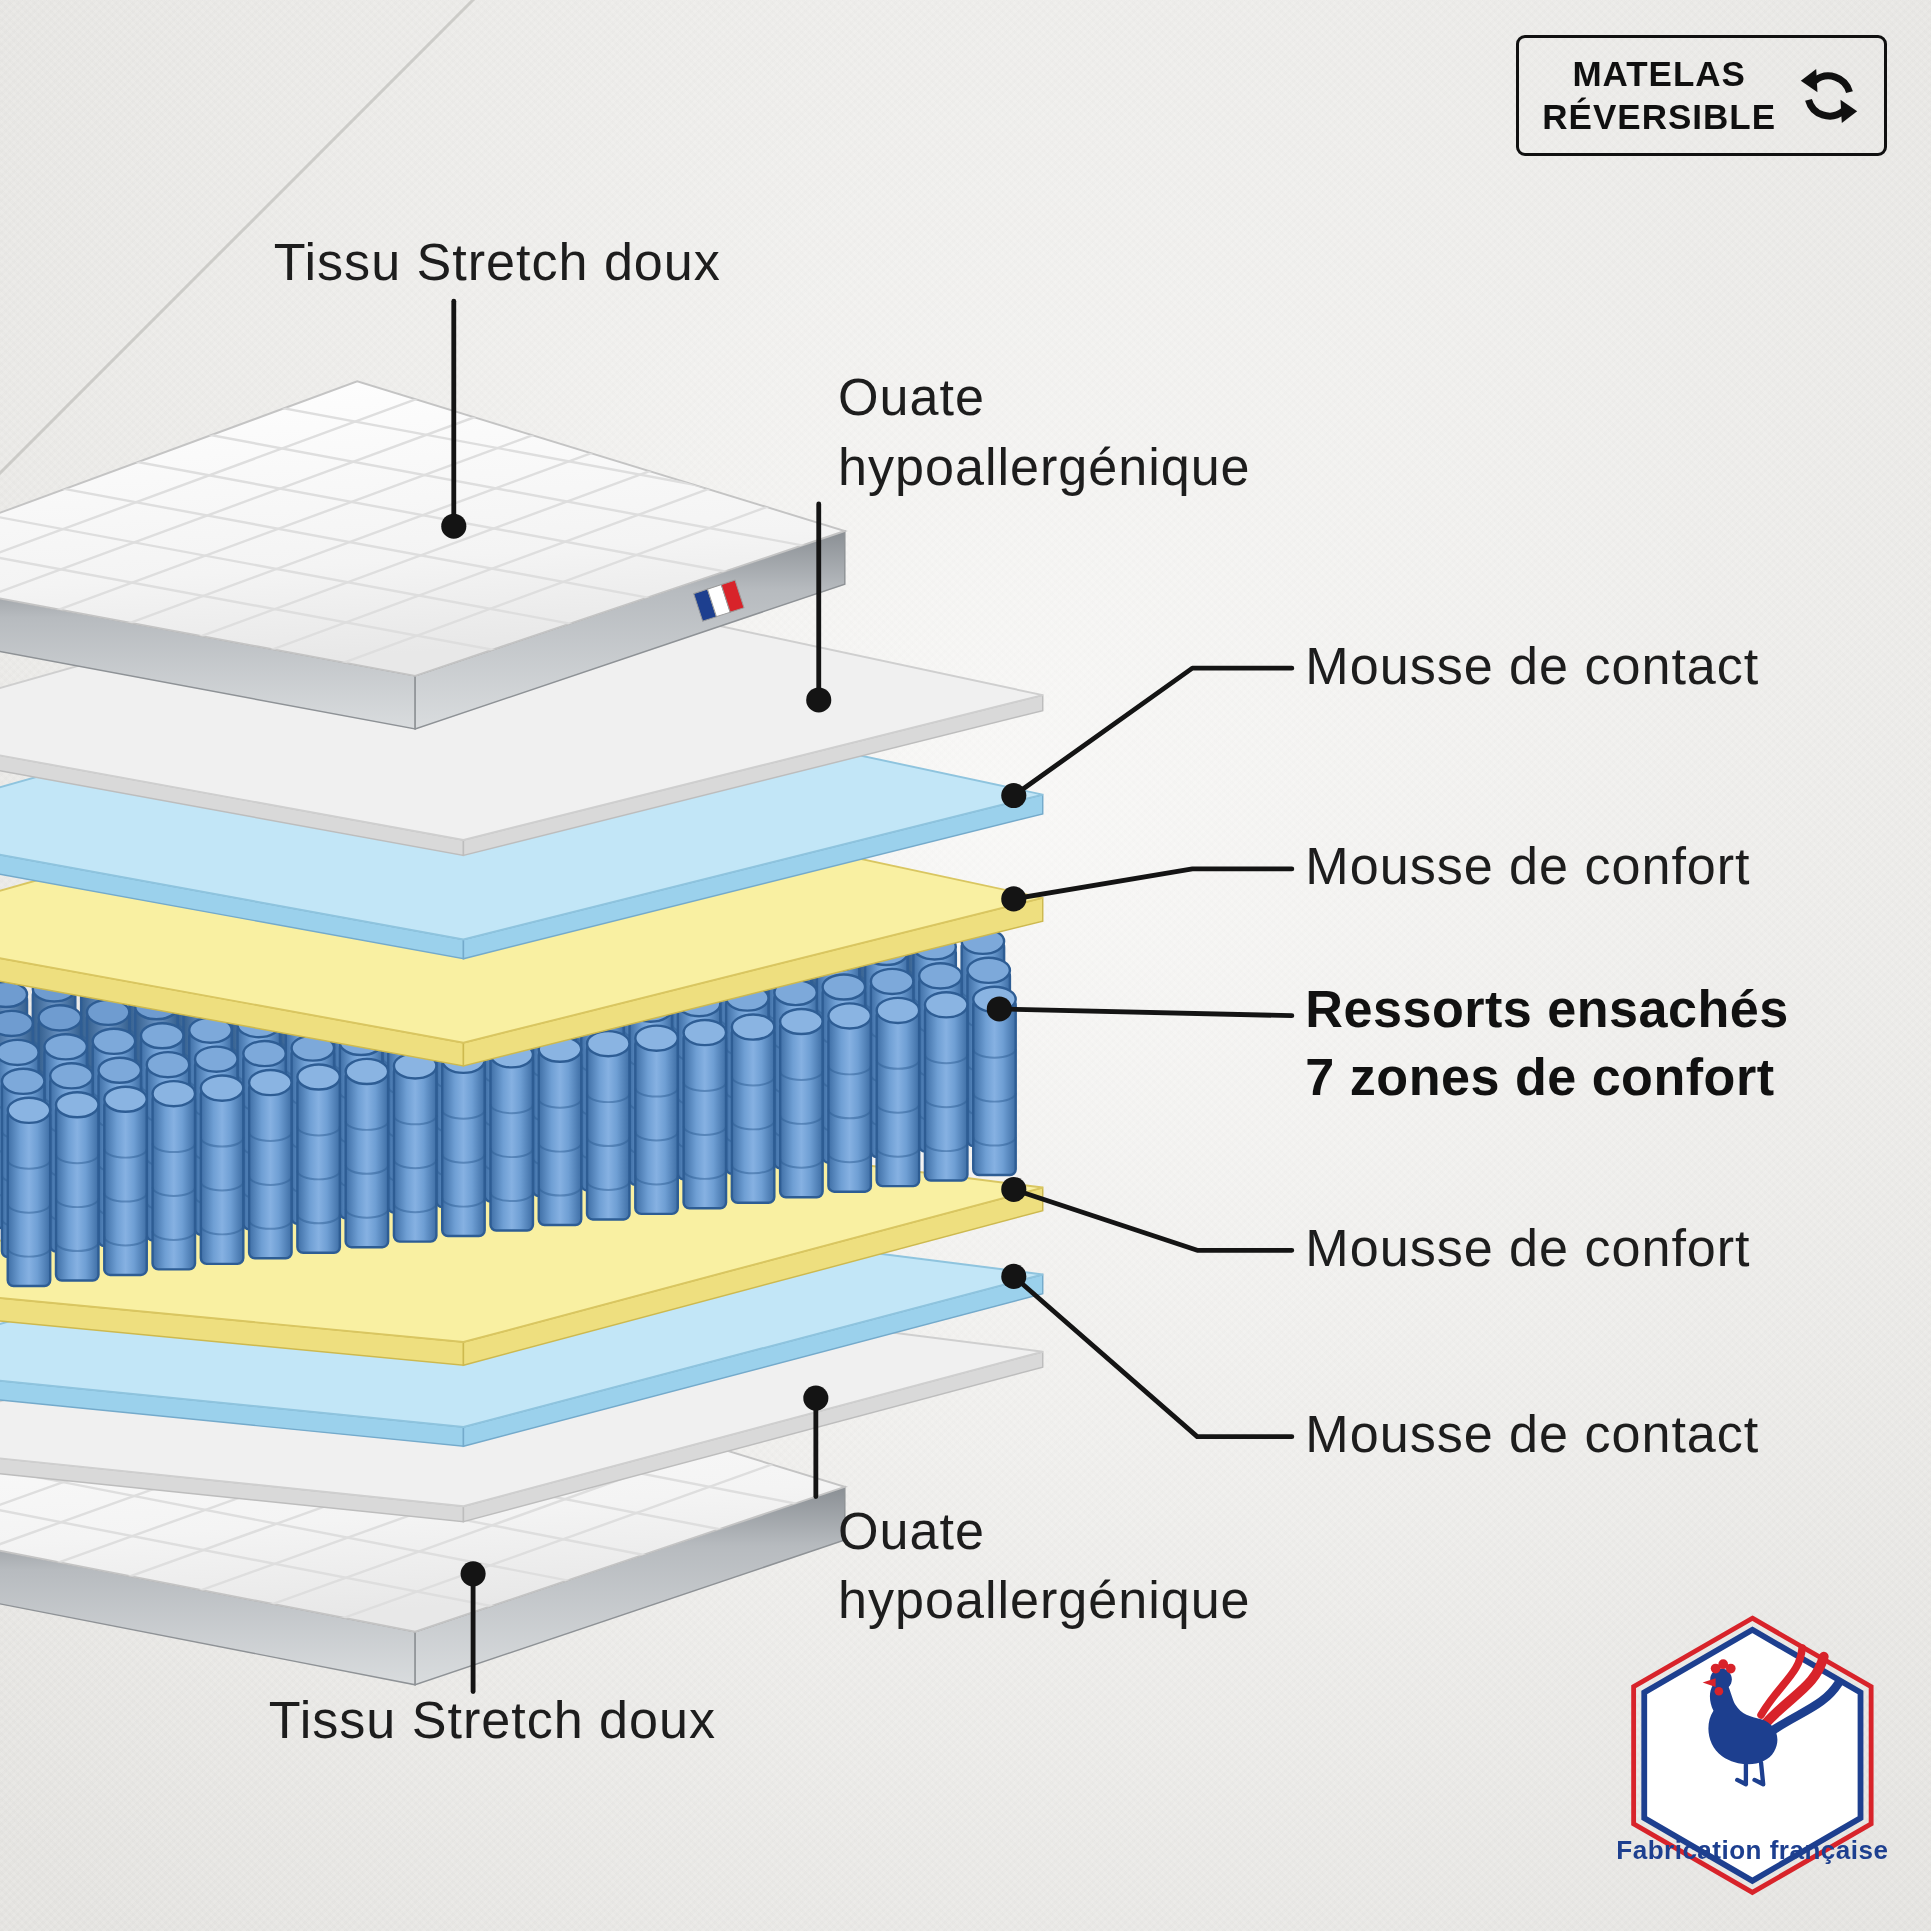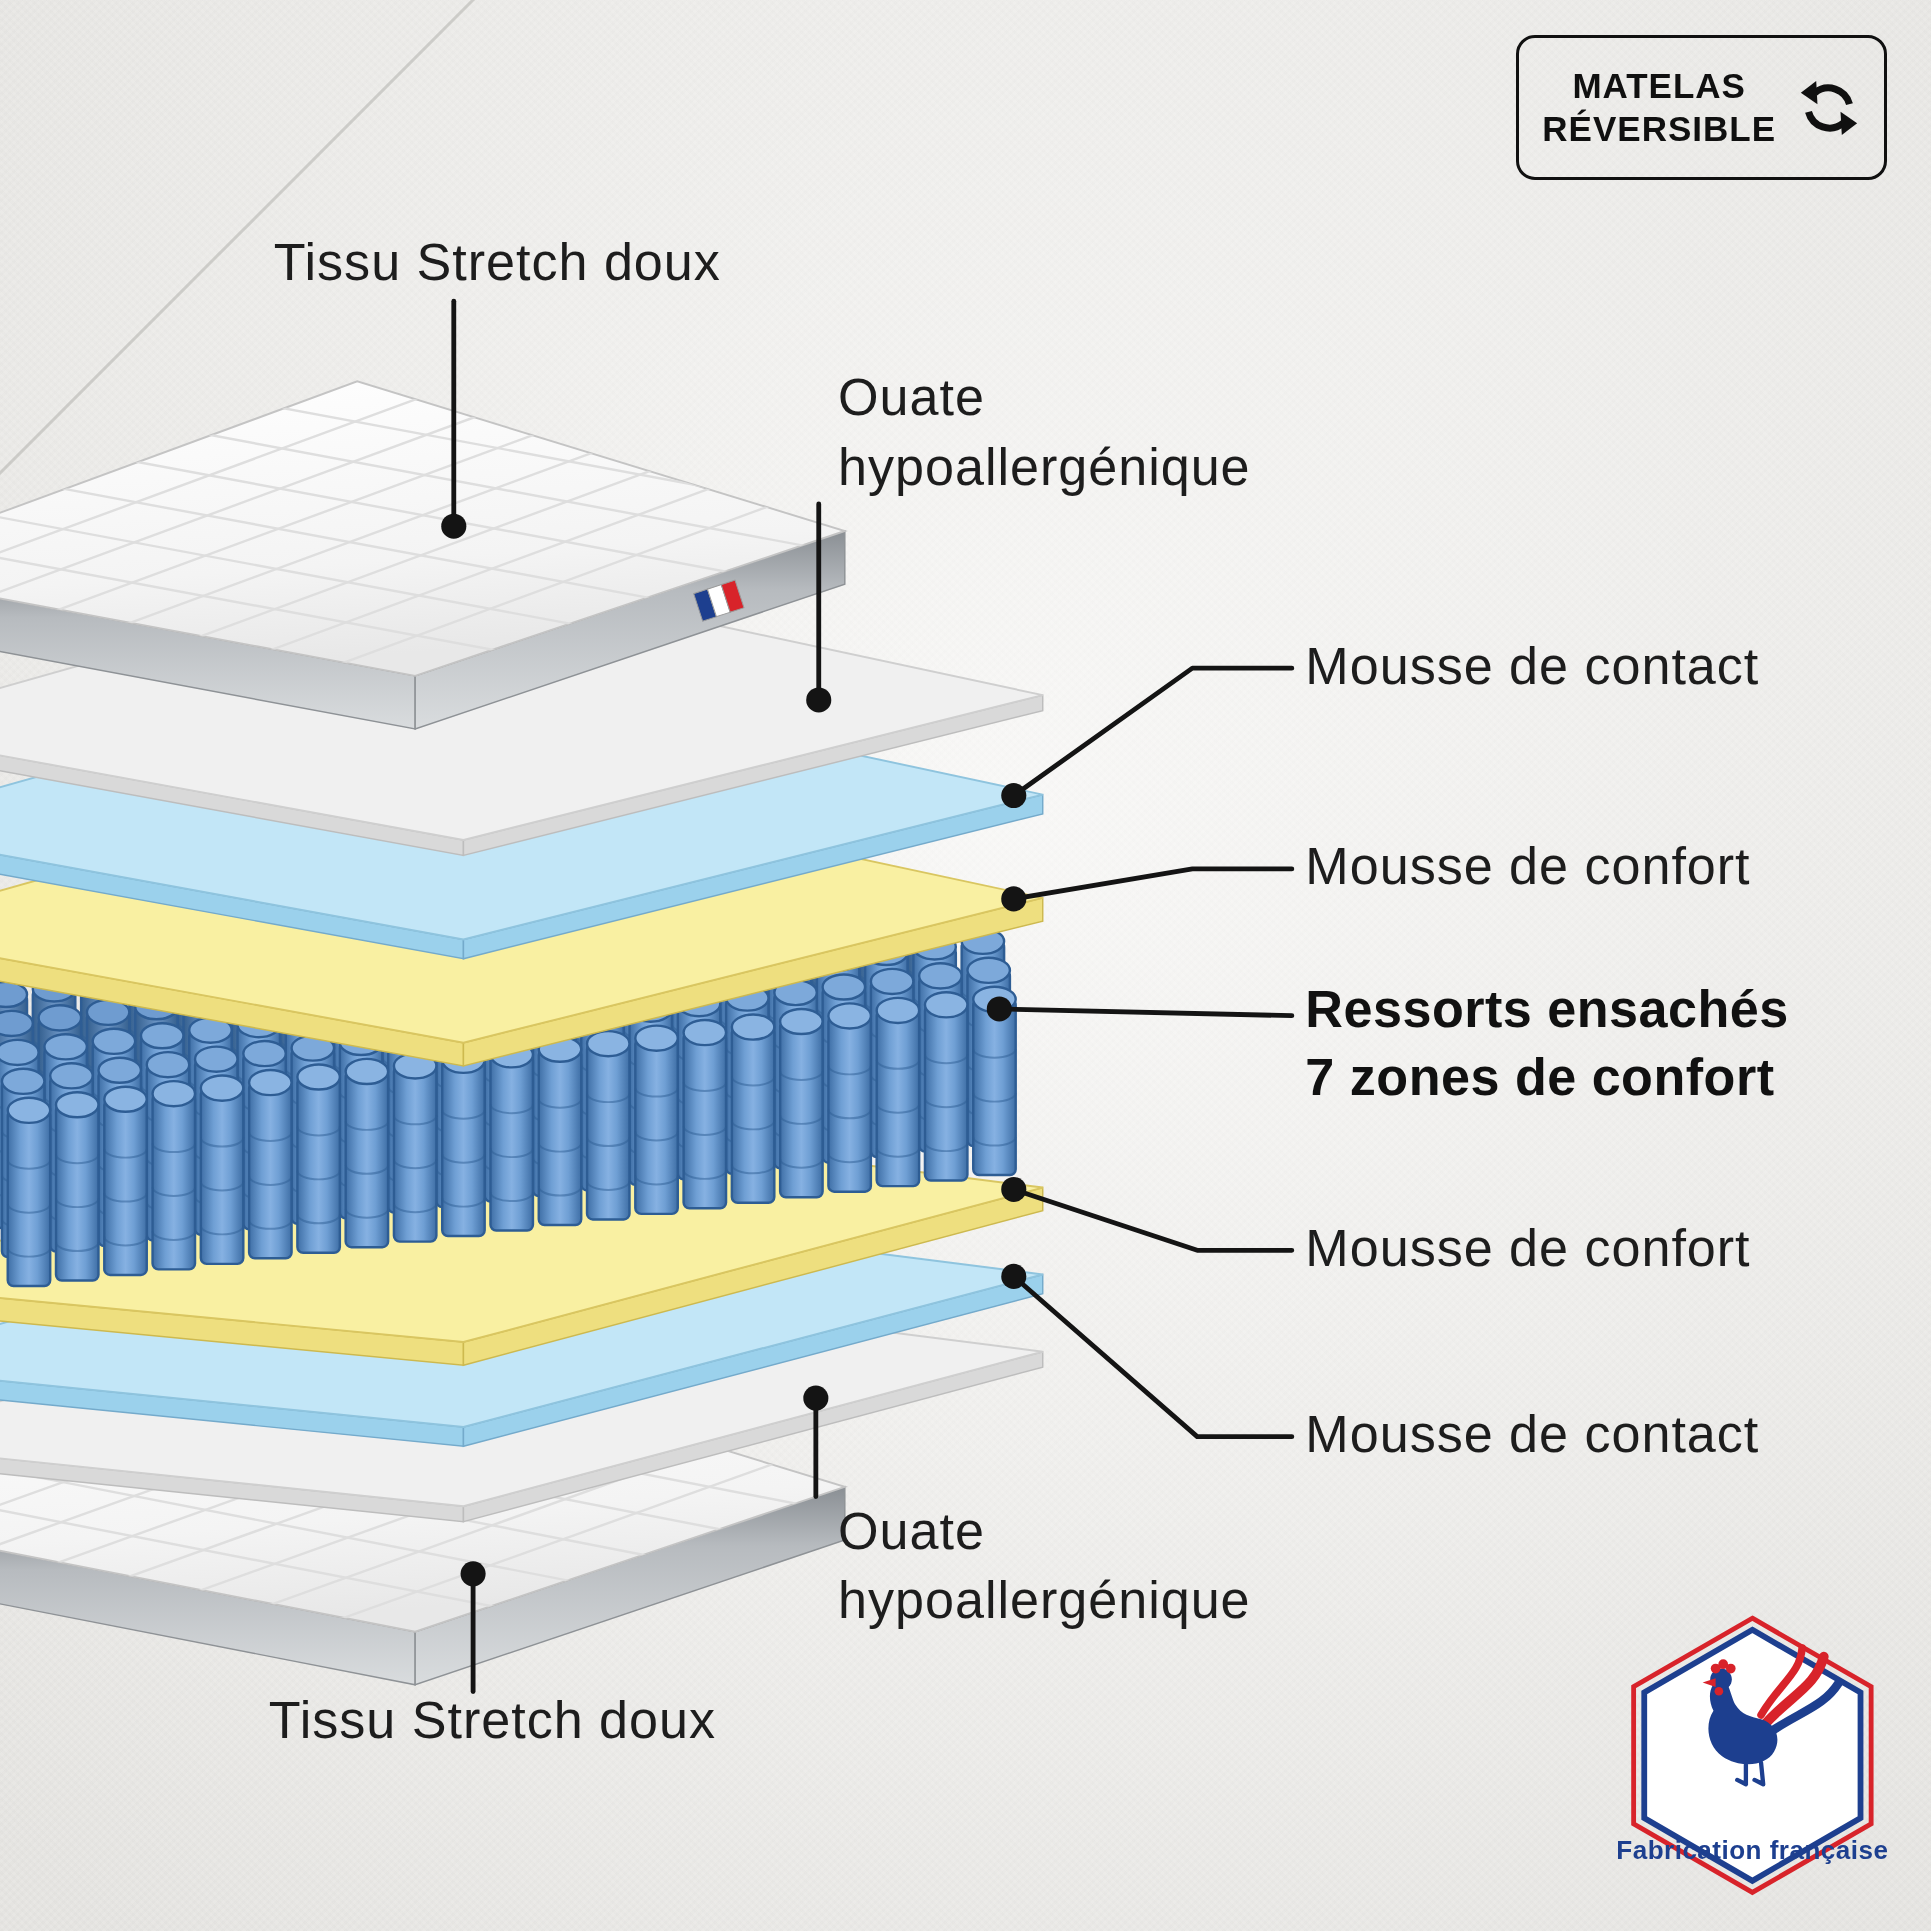--- a/index.html
+++ b/index.html
@@ -39,21 +39,21 @@
   
   .spr-body{fill:url(#sprGrad);stroke:#2e5d94;stroke-width:2.5;}
   .spr-top{fill:#8ab4e2;stroke:#2e5d94;stroke-width:2.5;}
   .spr-seam{fill:none;stroke:#2e5d94;stroke-width:2;opacity:0.5;}
   .spr-back .spr-body{fill:url(#sprGradB);}
   .spr-back .spr-top{fill:#6f9cd0;}
   .spr-mid .spr-top{fill:#7da9da;}
 
   
   .rev-badge{position:absolute;top:35px;right:44px;border:3.9px solid #101010;
-    border-radius:19px;padding:27px 23px;display:flex;align-items:center;gap:21px;justify-content:flex-end;}
+    border-radius:9px;padding:15px 23px;display:flex;align-items:center;gap:21px;justify-content:flex-end;}
   .rev-text{display:flex;flex-direction:column;align-items:center;
     font-weight:700;font-size:35px;line-height:1.22;letter-spacing:1px;color:#101010;}
 
   
   .madein-text{font-family:"Liberation Sans",sans-serif;font-size:27px;font-weight:700;
     fill:#1d3f8f;letter-spacing:0.5px;}
 </style>
 </head>
 <body>
 

